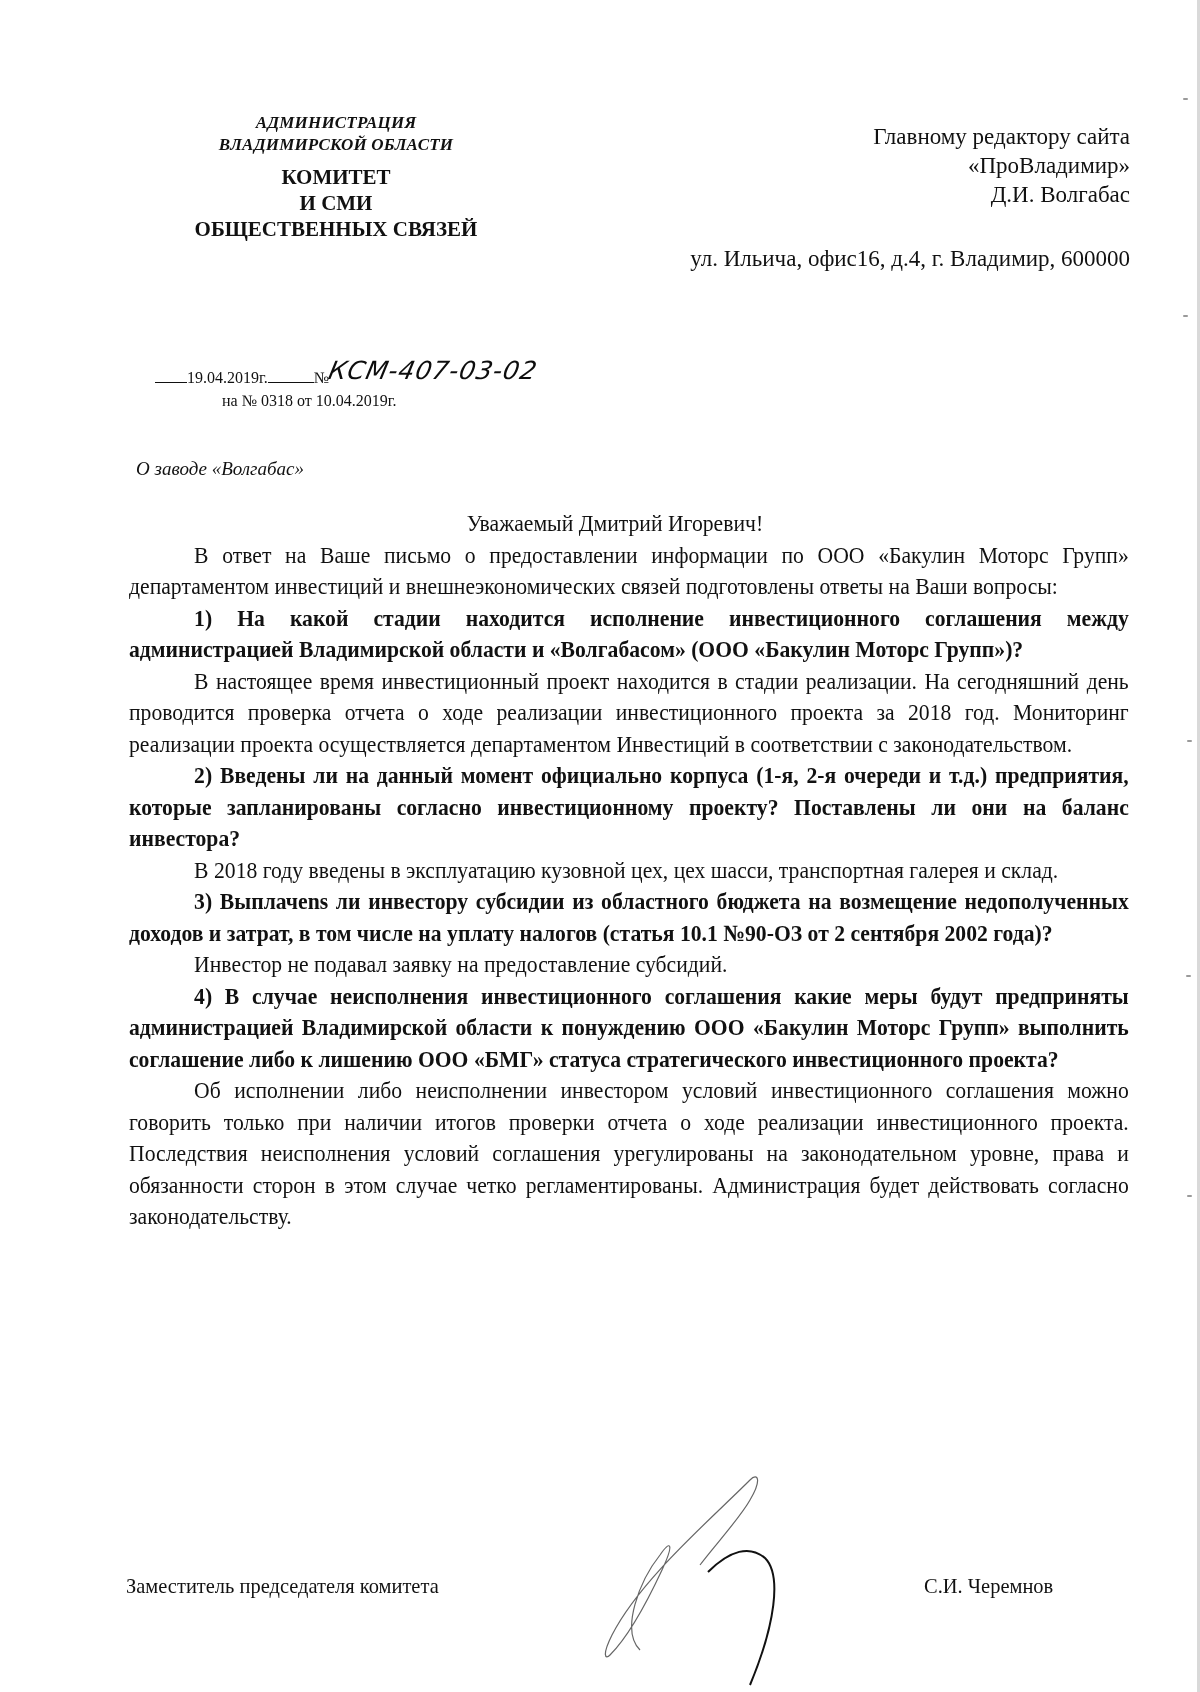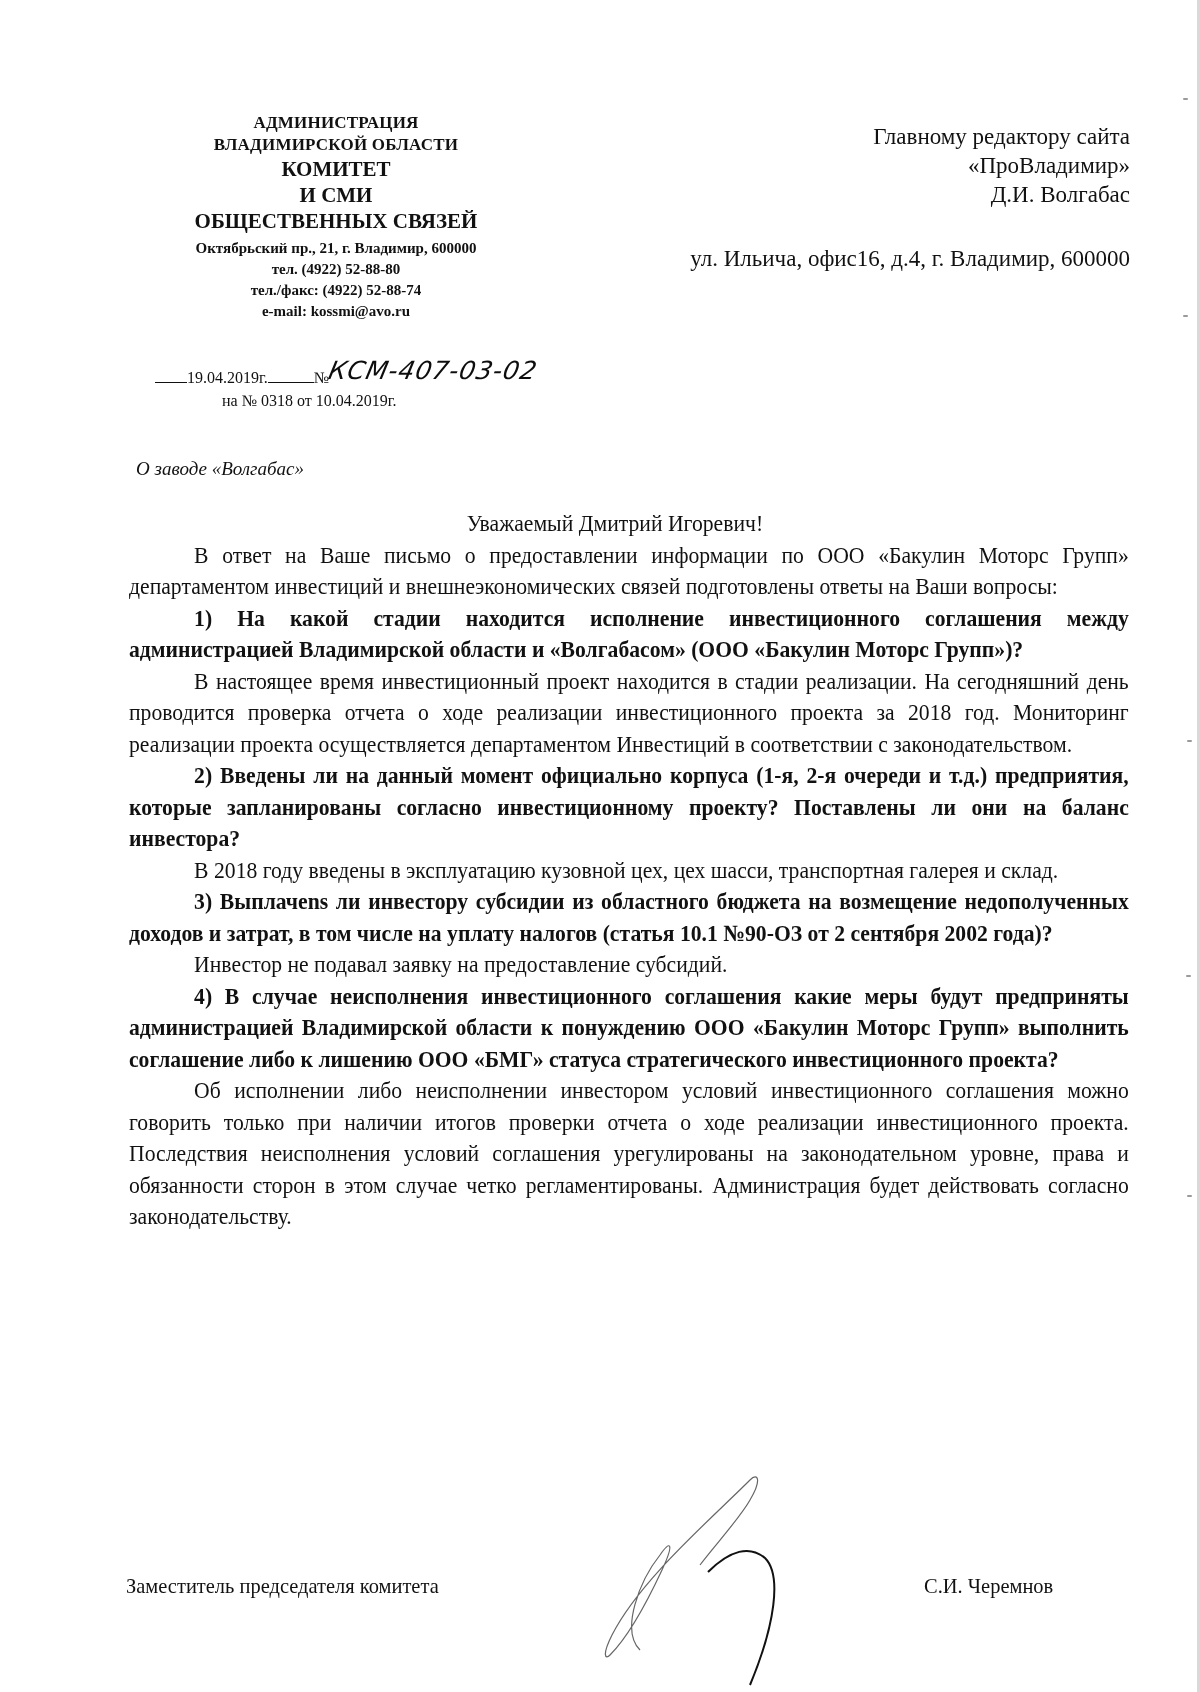--- a/index.html
+++ b/index.html
@@ -5,22 +5,22 @@
   html, body { margin: 0; padding: 0; background: #ffffff; }
   body {
     width: 1200px; height: 1692px; position: relative; overflow: hidden;
     font-family: "Liberation Serif", "DejaVu Serif", serif; color: #111;
   }
   .edge { position: absolute; top: 0; right: 0; width: 3px; height: 1692px; background: #d9d9d9; }
   .speck { position: absolute; width: 5px; height: 2px; background: #9a9a9a; border-radius: 1px; }
 
   
   .letterhead { position: absolute; left: 140px; top: 112px; width: 392px; text-align: center; font-weight: bold; }
-  .lh-admin { font-size: 17px; line-height: 22px; letter-spacing: 0.2px; }
-  .lh-committee { font-size: 21px; line-height: 26px; margin-top: 0; }
+  .lh-admin { font-size: 17px; line-height: 22px; letter-spacing: 0.2px; font-style: italic; }
+  .lh-committee { font-size: 21px; line-height: 26px; margin-top: 8px; }
   .lh-contacts { font-size: 15px; line-height: 21px; margin-top: 4px; }
 
   .regline { position: absolute; left: 155px; top: 360px; font-size: 16px; white-space: nowrap; }
   .regline .blank { display: inline-block; border-bottom: 1px solid #111; width: 32px; height: 14px; vertical-align: baseline; }
   .regline .blank.w2 { width: 46px; }
   .regline .handno { font-family: "DejaVu Sans", sans-serif; font-style: italic; font-size: 25px; letter-spacing: 1px; position: relative; top: -4px; transform: skewX(-12deg); display: inline-block; color: #0d0d0d; }
   .reply-ref { position: absolute; left: 222px; top: 392px; font-size: 16px; text-align: center; }
 
   
   .addressee { position: absolute; left: 560px; top: 122px; width: 570px; text-align: right; font-size: 23px; line-height: 29px; }
@@ -52,26 +52,20 @@
 <div class="letterhead">
   <div class="lh-admin">
     <div>АДМИНИСТРАЦИЯ</div>
     <div>ВЛАДИМИРСКОЙ ОБЛАСТИ</div>
   </div>
   <div class="lh-committee">
     <div>КОМИТЕТ</div>
     <div>И СМИ</div>
     <div>ОБЩЕСТВЕННЫХ СВЯЗЕЙ</div>
   </div>
-  <div class="lh-contacts">
-    <div>Октябрьский пр., 21, г. Владимир, 600000</div>
-    <div>тел. (4922) 52-88-80</div>
-    <div>тел./факс: (4922) 52-88-74</div>
-    <div>e-mail: kossmi@avo.ru</div>
-  </div>
 </div>
 
 <div class="regline">
   <span class="blank"></span><span>19.04.2019г.</span><span class="blank w2"></span><span>№</span><span class="handno">КСМ-407-03-02</span>
 </div>
 <div class="reply-ref">на № 0318 от 10.04.2019г.</div>
 
 <div class="addressee">
   <div>Главному редактору сайта</div>
   <div>«ПроВладимир»</div>

